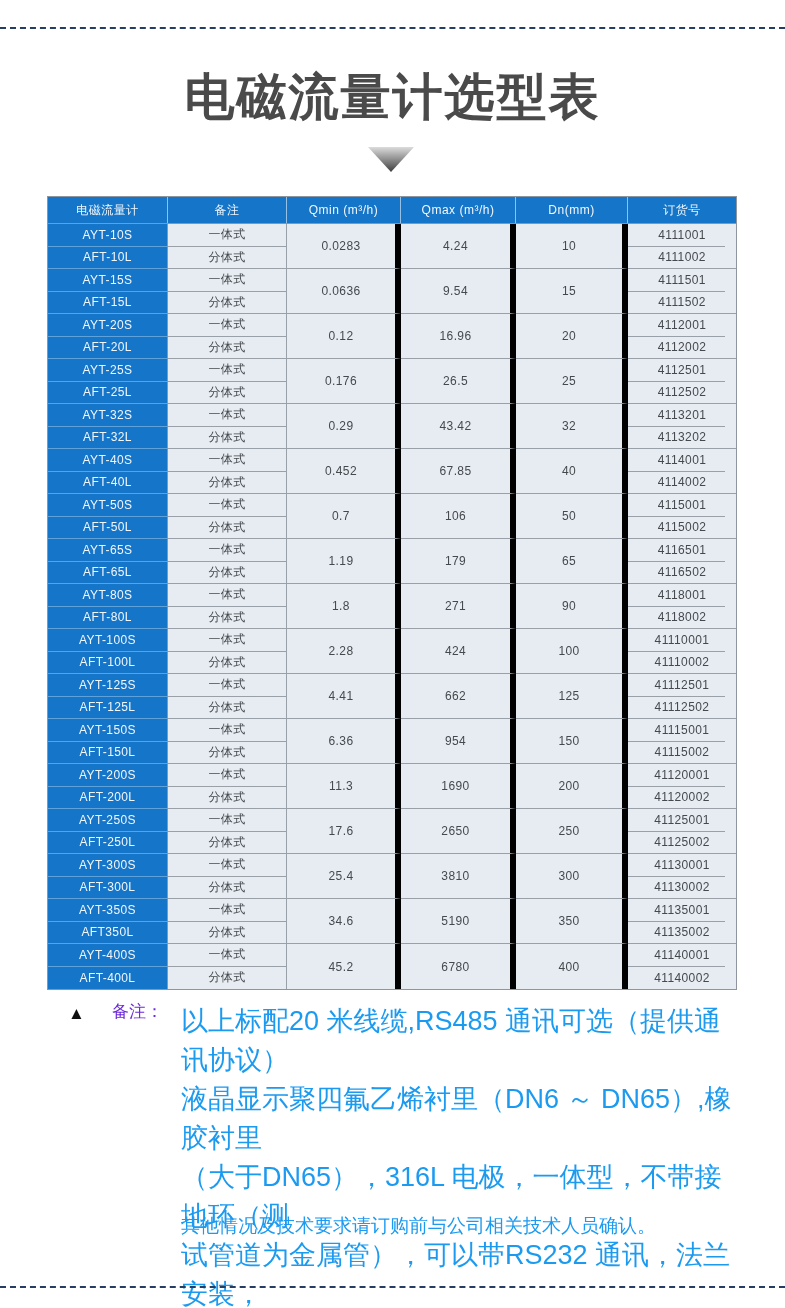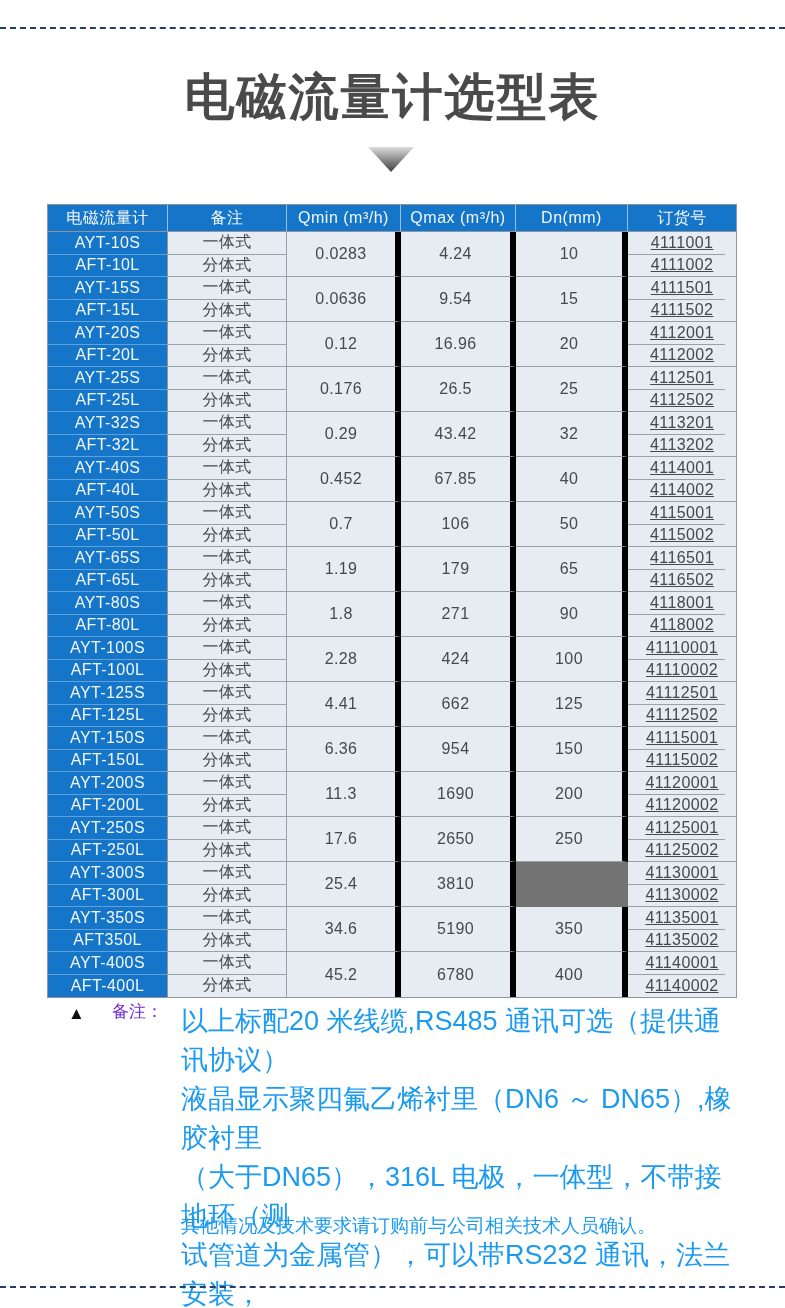--- a/index.html
+++ b/index.html
@@ -12,22 +12,22 @@
   .dash-bottom { top:1286px; }
 
   .title { position:absolute; top:64px; left:0; width:785px; text-align:center;
            font-size:50px; font-weight:600; color:#4a4a4a; letter-spacing:2px; }
 
   .arrow-down { position:absolute; top:147px; left:368px; width:46px; height:25px;
                 background:linear-gradient(#dcdcdc, #3e3e3e);
                 clip-path:polygon(0 0, 100% 0, 50% 100%); }
 
   
-  .table { position:absolute; left:47px; top:204px; width:690px;
-           border:1px solid #8f959e; background:#737373; font-size:16px; }
+  .table { position:absolute; left:47px; top:196px; width:690px;
+           border:1px solid #8f959e; background:#4d7c0f; font-size:12px; }
   .thead, .grp { display:grid; grid-template-columns:120px 119px 114px 115px 112px 108px; }
   .thead { height:27px; background:#1575c8; border-bottom:1px solid #8f959e; }
   .th { display:flex; align-items:center; justify-content:center; color:#f2f7fc;
         border-right:1px solid rgba(255,255,255,.55); letter-spacing:.5px; }
   .th:last-child { border-right:none; }
 
   .grp { grid-template-rows:22.5px 22.5px; }
   .td { display:flex; align-items:center; justify-content:center; color:#45494e; letter-spacing:.4px; }
 
   .m { background:#1575c8; color:#f2f7fc; border-right:1px solid #8f959e; border-bottom:1px solid #5fa2d9; }
@@ -35,21 +35,21 @@
   .grp:last-child .m.r2 { border-bottom:none; }
 
   .n { background:#e7ecf2; border-right:1px solid #9aa0a8; border-bottom:1px solid #9aa0a8; }
   .n.r1 { grid-area:1/2; } .n.r2 { grid-area:2/2; }
   .grp:last-child .n.r2 { border-bottom:none; }
 
   .q { background:#e7ecf2; border-right:6px solid #000000; border-bottom:1px solid #9aa0a8;text-align:center; }
   .q.qmin { grid-area:1/3/3/4; } .q.qmax { grid-area:1/4/3/5; } .q.dn { grid-area:1/5/3/6; }
   .grp:last-child .q { border-bottom:none; }
 
-  .o { background:#e7ecf2;text-decoration:underline; }
+  .o { background:#e7ecf2; }
   .o.r1 { grid-area:1/6; position:relative; }
   .o.r1::after { content:""; position:absolute; left:0; bottom:0; width:90%; height:1px; background:#9aa0a8; }
   .o.r2 { grid-area:2/6; border-bottom:1px solid #9aa0a8; }
   .grp:last-child .o.r2 { border-bottom:none; }
 
   
   .marker { position:absolute; left:68px; top:1004px; font-size:17px; color:#101010; }
   .note-label { position:absolute; left:112px; top:1000px; font-size:17px; font-weight:normal; color:#6d28d9; }
   .note-lines { position:absolute; left:181px; top:1002px; width:560px;
                 font-size:27px; line-height:39px; color:#1b9af0; }
@@ -231,20 +231,21 @@
           <div class="td o r1">41125001</div>
           <div class="td o r2">41125002</div>
         </div>
         <div class="grp">
           <div class="td m r1">AYT-300S</div>
           <div class="td m r2">AFT-300L</div>
           <div class="td n r1">一体式</div>
           <div class="td n r2">分体式</div>
           <div class="td q qmin">25.4</div>
           <div class="td q qmax">3810</div>
+          <div class="td q dn">300</div>
           <div class="td o r1">41130001</div>
           <div class="td o r2">41130002</div>
         </div>
         <div class="grp">
           <div class="td m r1">AYT-350S</div>
           <div class="td m r2">AFT350L</div>
           <div class="td n r1">一体式</div>
           <div class="td n r2">分体式</div>
           <div class="td q qmin">34.6</div>
           <div class="td q qmax">5190</div>

